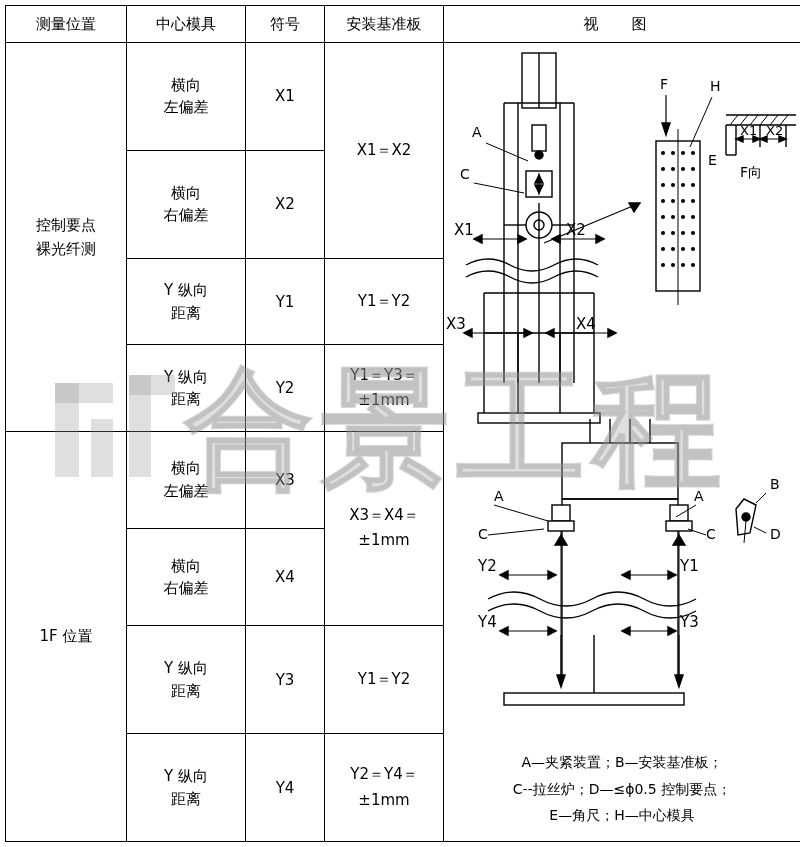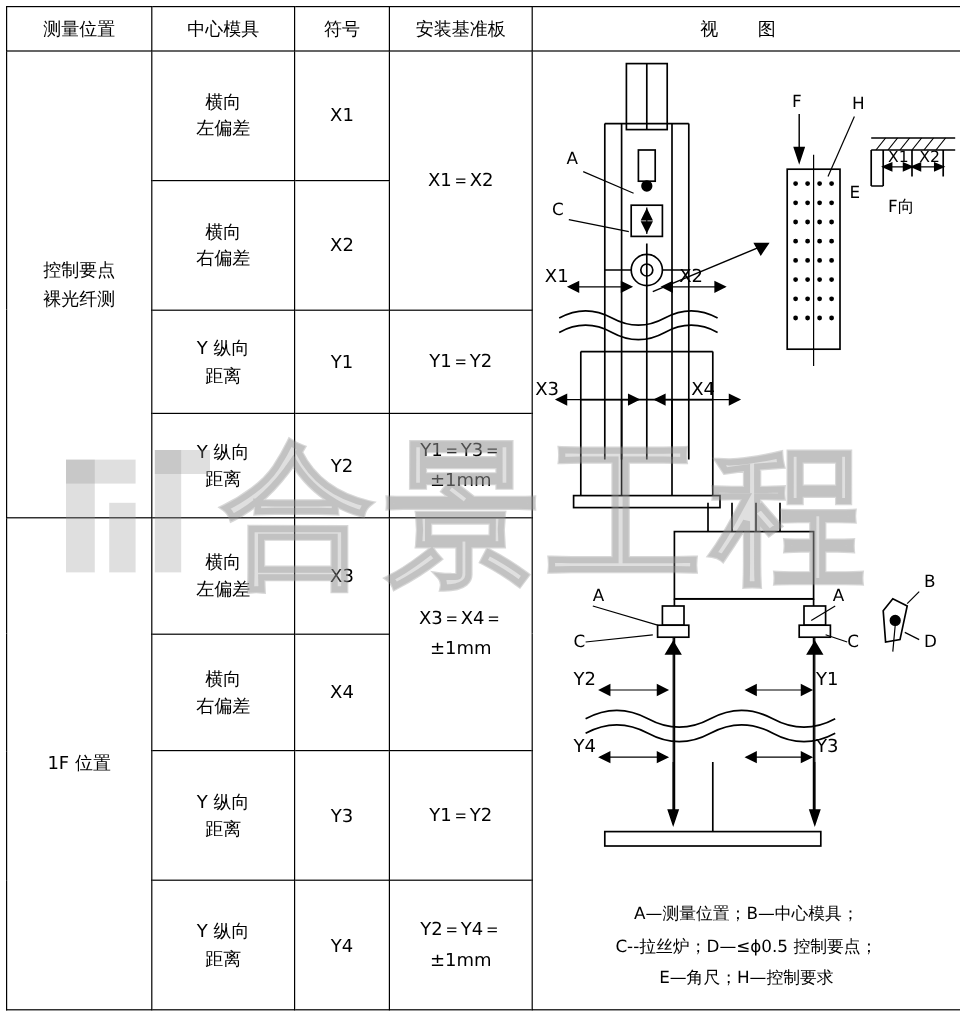--- a/index.html
+++ b/index.html
@@ -352,23 +352,23 @@
               <text x="326" y="446">B</text>
               <text x="326" y="496">D</text>
               <text x="34" y="528" font-size="15">Y2</text>
               <text x="236" y="528" font-size="15">Y1</text>
               <text x="34" y="584" font-size="15">Y4</text>
               <text x="236" y="584" font-size="15">Y3</text>
             </g>
           </svg>
 
           <div class="legend">
-            <div>A—测量位置；B—中心模具；</div>
+            <div>A—夹紧装置；B—安装基准板；</div>
             <div>C--拉丝炉；D—≤ϕ0.5 控制要点；</div>
-            <div>E—角尺；H—控制要求</div>
+            <div>E—角尺；H—中心模具</div>
           </div>
         </div>
       </td>
     </tr>
 
     <tr>
       <td class="two-line" style="height:100px;">
         <div>横向</div>
         <div>右偏差</div>
       </td>

